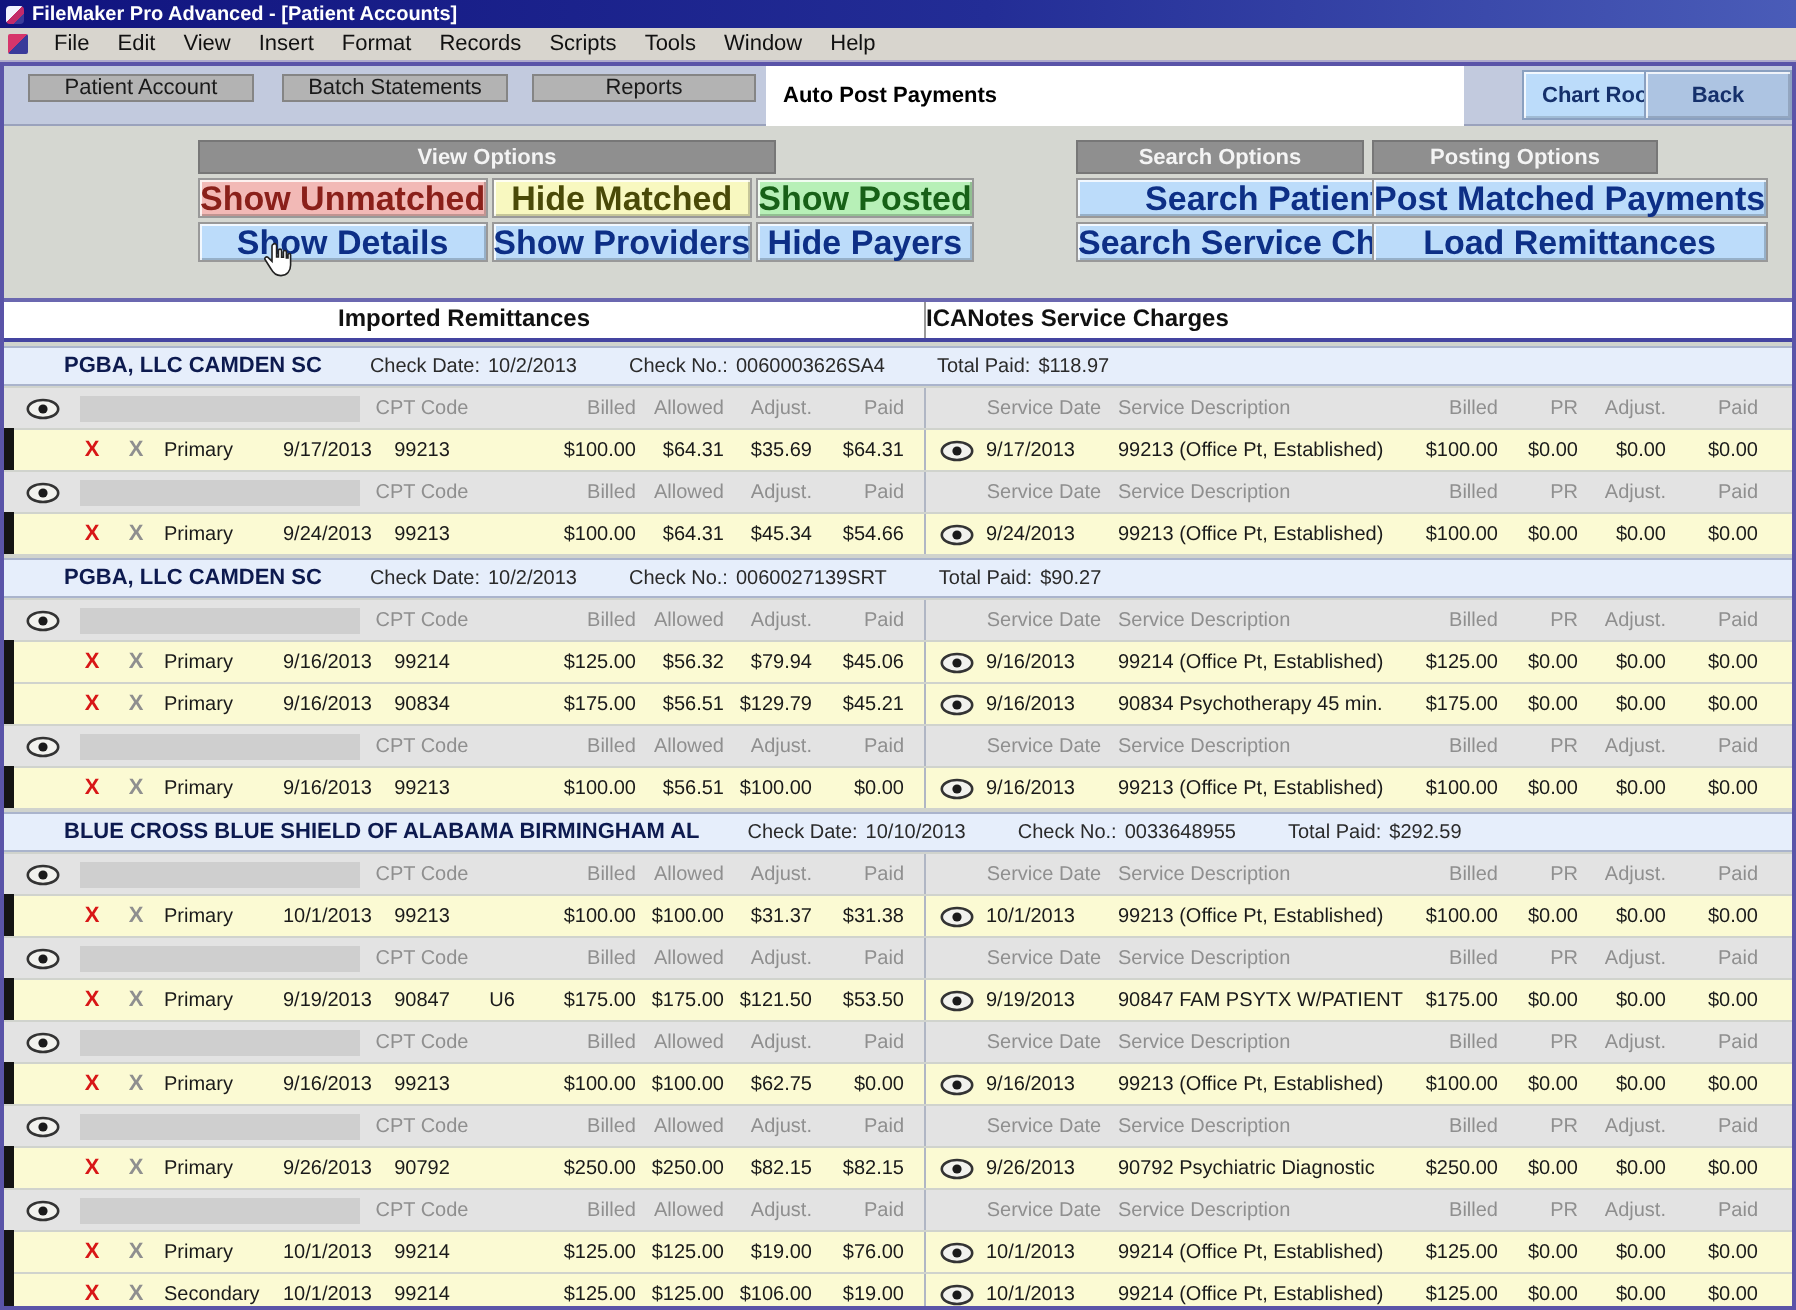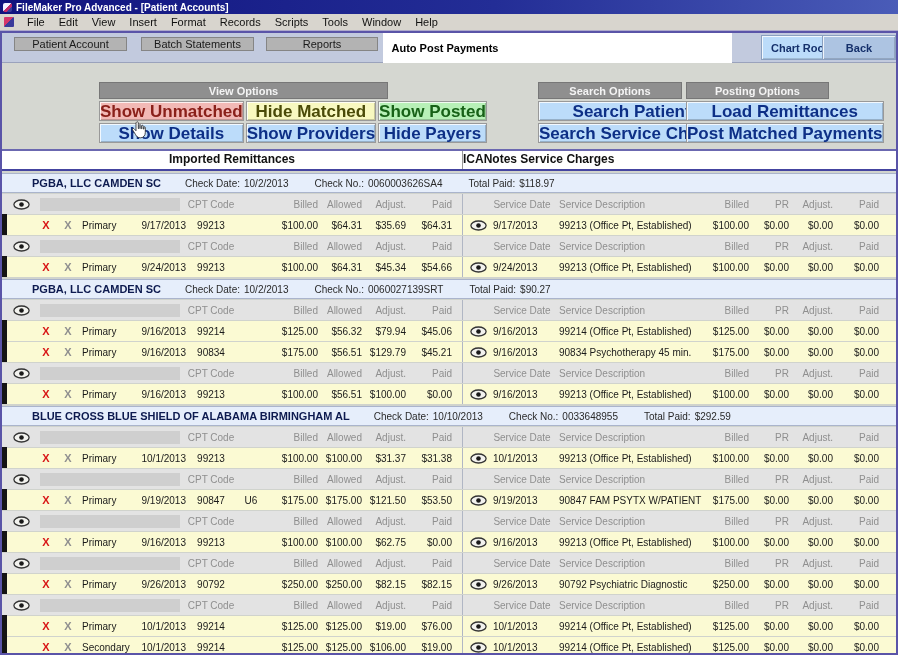--- a/index.html
+++ b/index.html
@@ -30,21 +30,21 @@
   .search-input{position:absolute;left:508px;top:2px;width:220px;height:26px;background:#fff;}
   .tb-btn{position:absolute;top:2px;height:25px;border:1px solid #8aa0c0;display:flex;align-items:center;
     justify-content:center;font-size:11px;font-weight:bold;color:#15306b;
     box-shadow:inset 1px 1px 0 rgba(255,255,255,.8), inset -1px -1px 0 rgba(0,0,0,.15);}
   .btn-chart{left:759px;width:83px;background:var(--button-blue,#bcdcfa);}
   .btn-back{left:820px;width:74px;background:#adc4e2;}
   
   .panel{position:absolute;top:37px;}
   .panel-view{left:97px;width:289px;} .panel-search{left:536px;width:144px;} .panel-posting{left:684px;width:143px;}
   .opt-head{height:17px;line-height:16px;background:#8f8f8f;border:1px solid #777;
-    color:#f4f4f4;font-size:11px;font-weight:bold;text-align:center;margin-top:12px;}
+    color:#f4f4f4;font-size:11px;font-weight:bold;text-align:center;}
   .opt-grid{display:grid;gap:2px;margin-top:2px;grid-template-columns:1fr;}
   .panel-view .opt-grid{grid-template-columns:repeat(3,1fr);}
   .opt-btn{height:20px;line-height:19px;text-align:center;font-size:17px;font-weight:bold;border:1px solid #999;
     box-shadow:inset 1px 1px 0 rgba(255,255,255,.8), inset -1px -1px 0 rgba(0,0,0,.2);}
   .opt-btn.red{background:var(--button-red,#f2b9b6);color:#8a201a;}
   .opt-btn.yellow{background:var(--button-yellow,#f8f8c0);color:#4a4a08;}
   .opt-btn.green{background:var(--button-green,#b7f0b7);color:#176117;}
   .opt-btn.blue{background:var(--button-blue,#bcdcfa);color:#0d2f86;}
   
   .section-head{position:absolute;top:116px;left:0;right:0;height:22px;background:#fff;display:flex;
@@ -127,22 +127,22 @@
   <div class="panel panel-search" id="panel-search">
       <div class="opt-head">Search Options</div>
       <div class="opt-grid">
         <div class="opt-btn blue">Search Patients</div>
         <div class="opt-btn blue">Search Service Charges</div>
       </div>
     </div>
   <div class="panel panel-posting" id="panel-posting">
       <div class="opt-head">Posting Options</div>
       <div class="opt-grid">
+        <div class="opt-btn blue">Post Matched Payments</div>
         <div class="opt-btn blue">Load Remittances</div>
-        <div class="opt-btn blue">Post Matched Payments</div>
       </div>
     </div>
 
   <div class="section-head">
     <div class="sh-left">Imported Remittances</div>
     <div class="sh-right">ICANotes Service Charges</div>
   </div>
 
   <div class="groups" id="groups">
       <div class="payer-bar">

